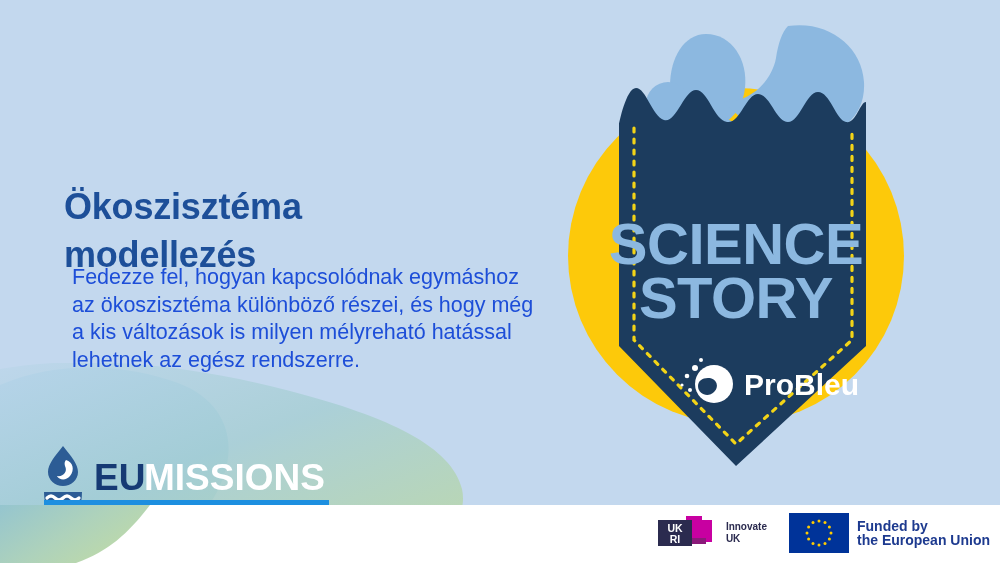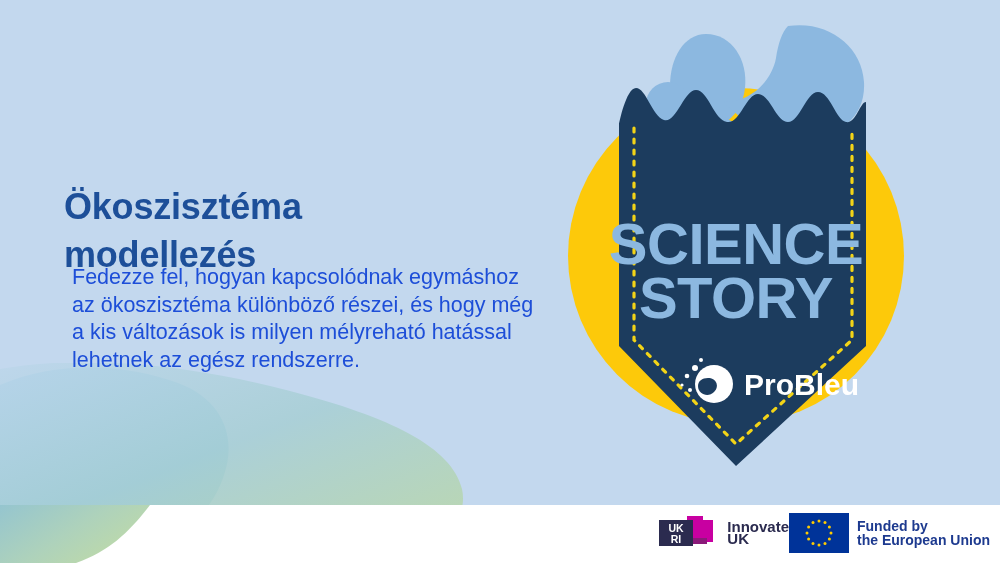--- a/index.html
+++ b/index.html
@@ -32,26 +32,26 @@
   
   .badge{position:absolute;left:556px;top:16px;width:360px;height:460px;}
   .badge svg{display:block;overflow:visible;}
 
   
   .footer-bar{
     position:absolute;left:0;bottom:0;width:1000px;height:58px;background:#ffffff;
   }
   .funders{
     position:absolute;right:10px;bottom:8px;height:44px;
-    display:flex;align-items:center;
+    display:flex;align-items:center;gap:22px;
   }
   .funder{display:flex;align-items:center;gap:8px;}
   .ukri-mark{position:relative;width:62px;height:34px;}
   .innovate-txt{
-    font-size:15px;line-height:12.5px;font-weight:bold;color:#2b2b4f;
+    font-size:10px;line-height:12.5px;font-weight:bold;color:#2b2b4f;
     white-space:pre-line;
   }
   .eu-flag{width:60px;height:40px;background:#003399;position:relative;}
   .funded-txt{
     font-size:14px;line-height:14px;font-weight:bold;color:#1d3a8f;
     white-space:pre-line;
   }
 </style>
 </head>
 <body>
@@ -119,20 +119,40 @@
           <circle cx="126" cy="369" r="1.6"></circle>
           <circle cx="145" cy="344" r="2"></circle>
           <path d="M150,351 C160,349 168,355 168,363 C168,370 161,375 155,372 C162,368 161,358 152,358 Z"></path>
         </g>
         <path fill="#1c3c5e" d="M152,362 C160,362 164,370 158,376 C152,382 142,378 142,370 C142,365 146,362 152,362 Z"></path>
         <text x="188" y="379" font-family="Liberation Sans, sans-serif" font-size="30" font-weight="bold" fill="#ffffff">ProBleu</text>
       </g>
     </svg>
   </div>
 
+  <div style="position:absolute;left:36px;top:440px;width:300px;height:90px;">
+    <svg width="300" height="90" viewBox="0 0 300 90" xmlns="http://www.w3.org/2000/svg">
+
+      <g>
+        <path fill="#2c5c95" d="M27,6 C35,16 42,24 42,32 C42,40 35,46 27,46 C19,46 12,40 12,32 C12,24 19,16 27,6 Z"></path>
+        <path fill="#ffffff" d="M30,20 C37,22 39,30 34,36 C30,41 23,40 21,36 C27,37 32,32 29,26 C28,23 29,21 30,20 Z"></path>
+        <path fill="#2c5c95" d="M8,52 L46,52 C46,70 38,80 27,80 C16,80 8,70 8,52 Z"></path>
+        <g stroke="#ffffff" stroke-width="3.2" fill="none" stroke-linecap="round">
+          <path d="M11,58 q4,-4 8,0 q4,4 8,0 q4,-4 8,0 q4,4 8,0"></path>
+          <path d="M13,67 q4,-4 8,0 q4,4 8,0 q4,-4 8,0"></path>
+        </g>
+      </g>
+
+      <text x="58" y="50" font-family="Liberation Sans, sans-serif" font-size="37" font-weight="bold" fill="#163a74">EU</text>
+      <text x="108" y="50" font-family="Liberation Sans, sans-serif" font-size="37" font-weight="bold" fill="#ffffff">MISSIONS</text>
+
+      <rect x="8" y="60" width="285" height="24" fill="#1d8fe0"></rect>
+      <text x="150" y="77" text-anchor="middle" font-family="Liberation Sans, sans-serif" font-size="16.5" font-weight="bold" letter-spacing="0.6" fill="#ffffff">RESTORE OUR OCEAN &amp; WATERS</text>
+    </svg>
+  </div>
 
   <div class="footer-bar"></div>
 
   <div style="position:absolute;left:0;bottom:0;width:400px;height:58px;overflow:hidden;">
     <svg width="400" height="58" viewBox="0 0 400 58" xmlns="http://www.w3.org/2000/svg">
       <defs>
         <linearGradient id="gTeal2" x1="0" y1="0" x2="1" y2="0.6">
           <stop offset="0%" stop-color="#95c5cf"></stop>
           <stop offset="55%" stop-color="#aed2bb"></stop>
           <stop offset="100%" stop-color="#bfdaa8"></stop>

